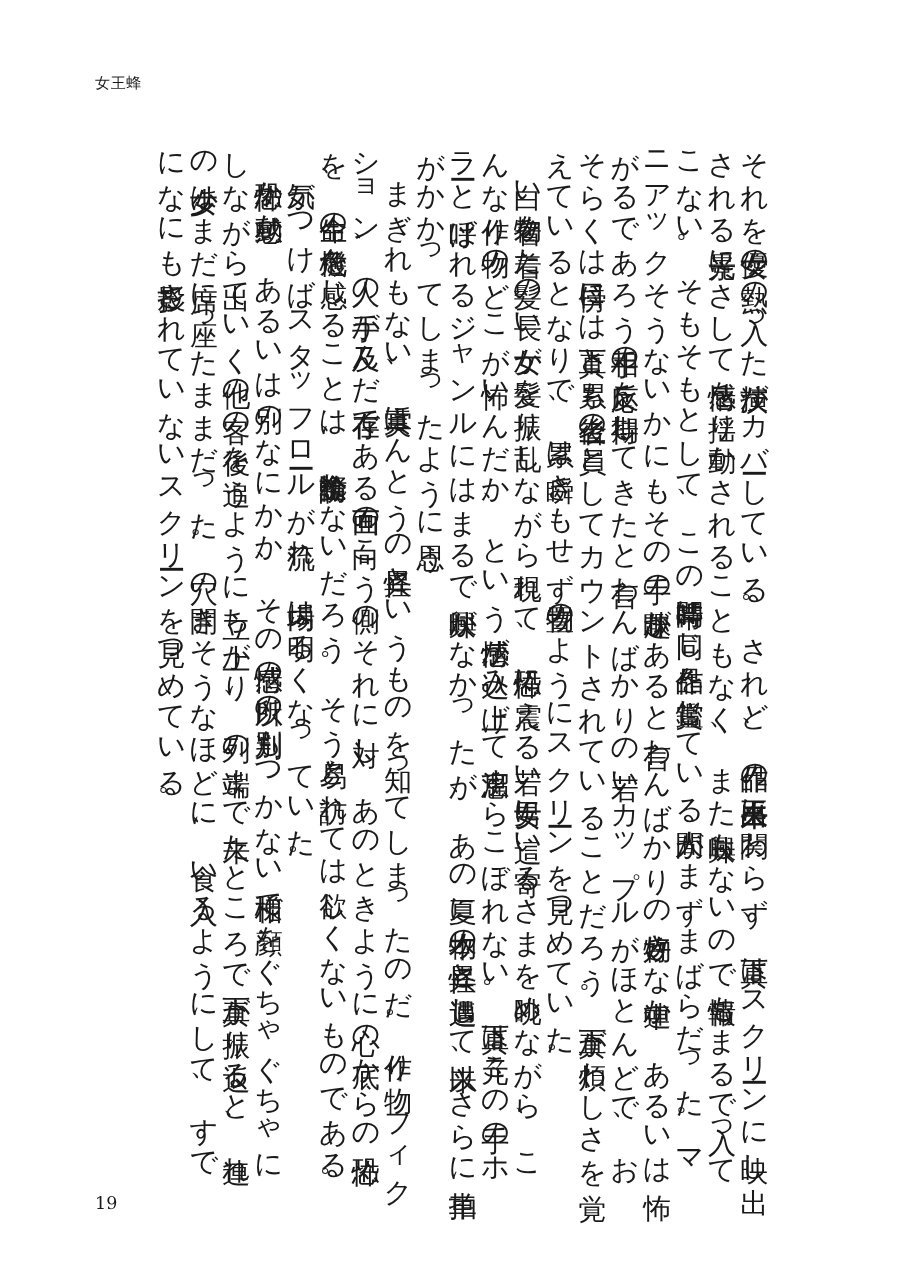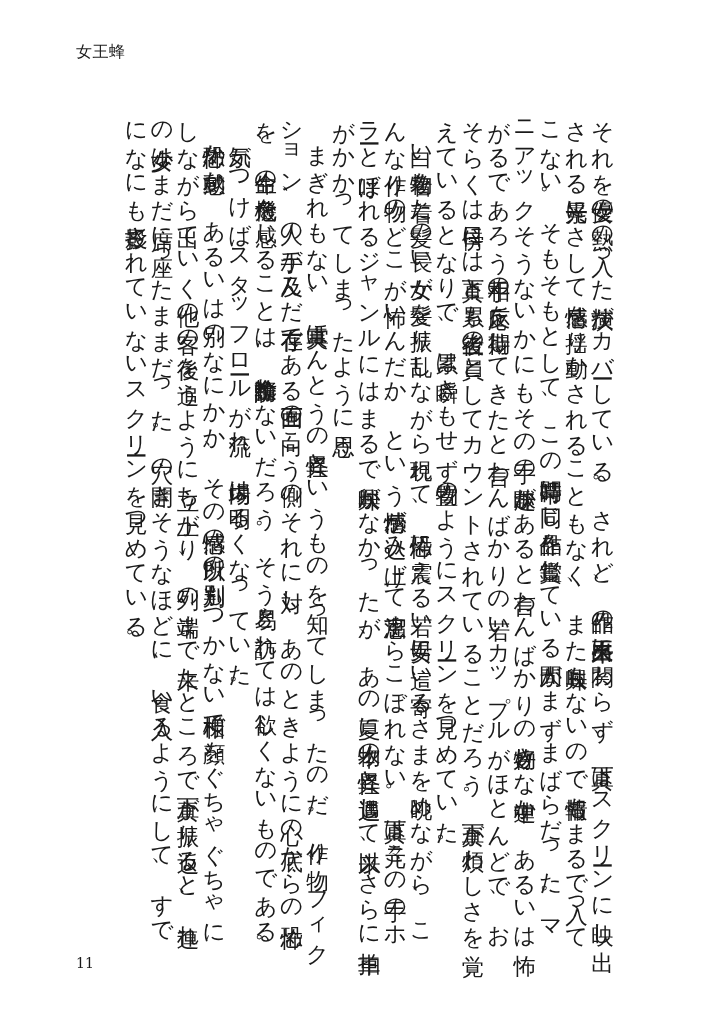--- a/index.html
+++ b/index.html
@@ -1,18 +1,18 @@
 <!DOCTYPE html>
 <html><head>
   <meta charset="utf-8">
   <style>
     html, body { margin: 0; padding: 0; background: #ffffff; }
     body { width: 721px; height: 1024px; position: relative; overflow: hidden;
       font-family: "DejaVu Serif", "Liberation Serif", serif; color: #1a1a1a; }
-    .running-head { position: absolute; left: 76px; top: 42px; font-size: 16px; letter-spacing: 0.5px; }
+    .running-head { position: absolute; left: 76px; top: 58px; font-size: 12px; letter-spacing: 0.5px; }
     .body-text { position: absolute; top: 106px; right: 106px; height: 850px;
       writing-mode: vertical-rl; -webkit-writing-mode: vertical-rl;
       font-size: 22.5px; line-height: 25.9px; letter-spacing: 0.3px;
       font-family: "DejaVu Serif", "Liberation Serif", serif; }
     .body-text p { margin: 0; text-indent: 0; }
     .body-text p.indent { text-indent: 1em; }
     .page-number { position: absolute; left: 76px; top: 955px; font-size: 14px; }
   </style>
 </head>
 <body>
@@ -20,13 +20,13 @@
 <div class="running-head">女王蜂</div>
 
 <div class="body-text">
   <p>それを女優の熱の入った演技がカバーしている。されど、作品の出来不出来に関わらず、真下はスクリーンに映し出される光景にさして感情を揺り動かされることもなく、また興味もないので情報もまるで入ってこない。そもそもとして、この時間帯に同じ作品を鑑賞している人間がまずまばらだった。マニアックそうないかにもその手の趣味があると言わんばかりの物好きな連中か、あるいは怖がるであろう相手の反応を期待してきたと言わんばかりの若いカップルがほとんどで、おそらくは傍目には真下と累も後者の一員としてカウントされていることだろう。真下が煩わしさを覚えているとなりで、累は瞬きもせず置物のようにスクリーンを見つめていた。</p>
   <p class="indent">白い着物を着た髪の長い女が髪を振り乱しながら現れて、恐怖に震える若い男女に這い寄るさまを眺めながら、こんな作り物のどこが怖いんだか、という感情が込み上げて溜息すらこぼれない。真下は元々この手のホラーと呼ばれるジャンルにはまるで興味がなかったが、あの夏に本物の怪異と遭遇して以来、さらに拍車がかかってしまったように思う。</p>
   <p class="indent">まぎれもない、真実ほんとうの怪異というものを知ってしまったのだ。作り物、フィクション、人の手が及んだ存在である画面の向こう側のそれに対し、あのときように心の底からの恐怖を、生命の危機を感じることは、金輪際訪れないだろう。そう易々と訪れては欲しくないものである。</p>
   <p class="indent">気がつけばスタッフロールが流れ、場内は明るくなっていた。</p>
   <p class="indent">恐怖か感動か、あるいは別のなにかか、その感情の所以の判別もつかない様相で顔をぐちゃぐちゃにしながら出ていく他の客の後を追うように立ち上がり、列の端まで来たところで真下が振り返ると、連れの少女はまだ席に座ったままだった。穴の開きそうなほどに、食い入るようにして、すでになにも投影されていないスクリーンを見つめている。</p>
 </div>
 
-<div class="page-number">11</div>
+<div class="page-number">19</div>
 
 </body></html>

